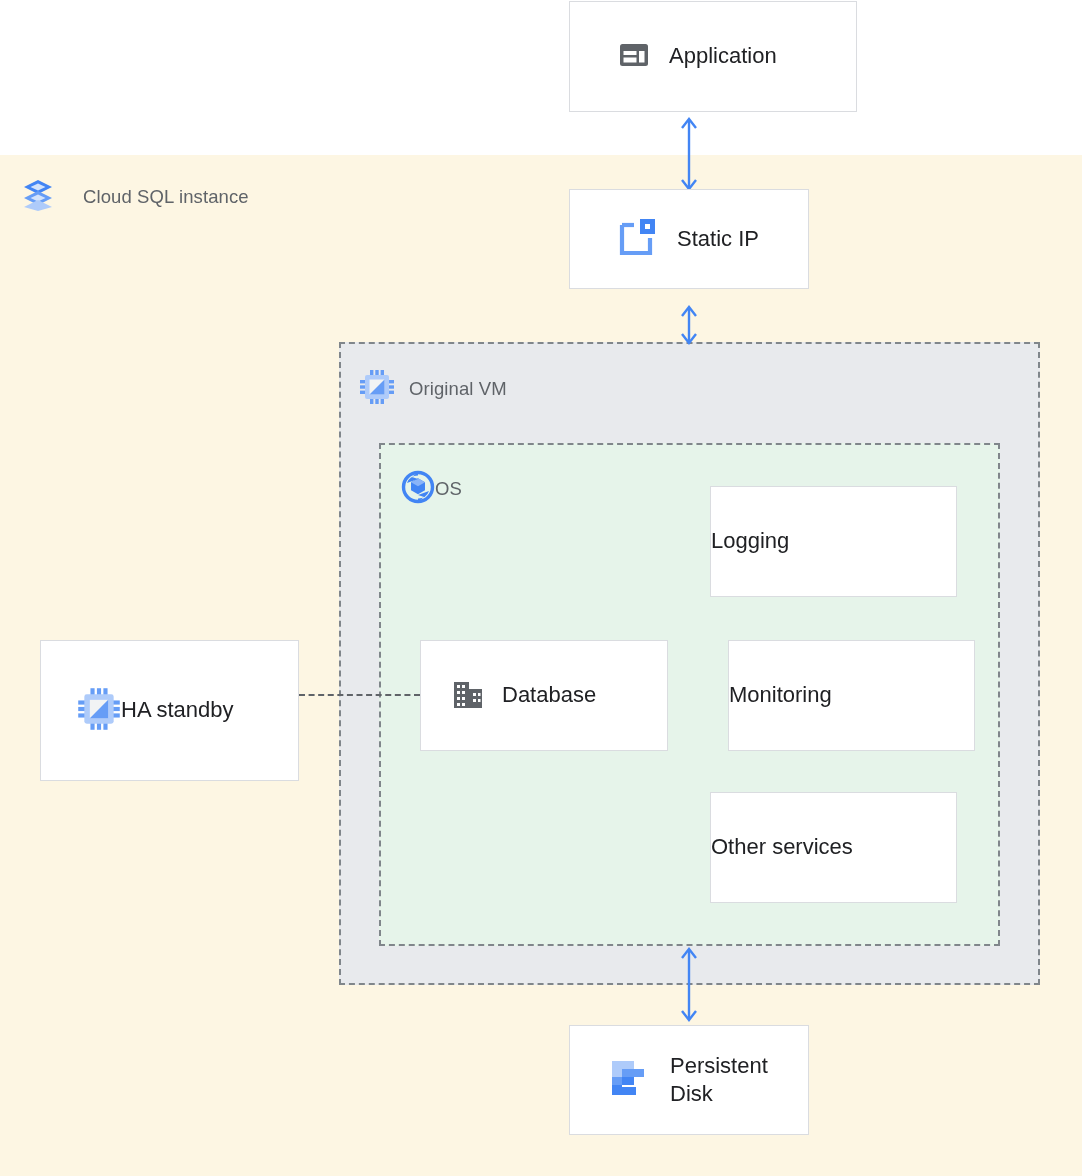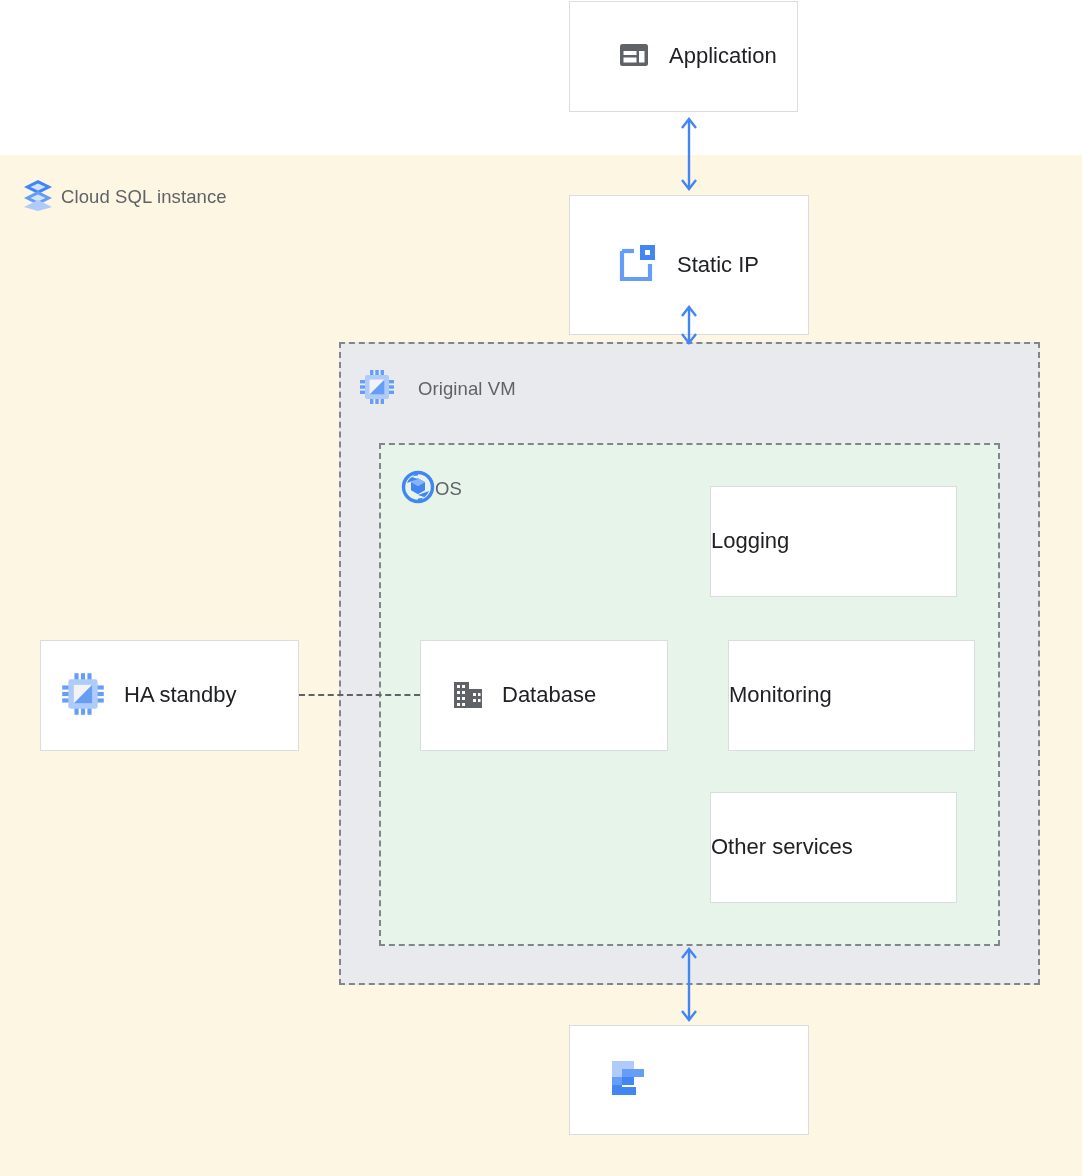--- a/index.html
+++ b/index.html
@@ -27,21 +27,21 @@
     width: 1082px;
     height: 1021px;
     background: #fdf6e3;
   }
   .cloudsql-label {
     position: absolute;
     left: 22px;
     top: 178px;
     display: flex;
     align-items: center;
-    gap: 7px;
+    gap: 29px;
   }
   .cloudsql-label .lbl-text {
     font-size: 18.5px;
     color: #5f6368;
     letter-spacing: 0.1px;
   }
 
   
   .vm-container {
     position: absolute;
@@ -52,21 +52,21 @@
     background: #e8eaed;
     border: 2px dashed #80868b;
     box-sizing: border-box;
   }
   .vm-label {
     position: absolute;
     left: 359px;
     top: 369px;
     display: flex;
     align-items: center;
-    gap: 23px;
+    gap: 14px;
   }
   .vm-label .lbl-text {
     font-size: 18.5px;
     color: #5f6368;
     letter-spacing: 0.1px;
   }
 
   
   .os-container {
     position: absolute;
@@ -106,27 +106,27 @@
     font-size: 22px;
     color: #202124;
     line-height: 1.28;
   }
   .node.with-icon {
     padding-left: 48px;
     gap: 19px;
   }
 
   
-  .node-application   { left: 569px; top:   1px; width: 229px; height: 111px; }
-  .node-staticip      { left: 569px; top: 195px; width: 240px; height: 140px; }
+  .node-application   { left: 569px; top:   1px; width: 288px; height: 111px; }
+  .node-staticip      { left: 569px; top: 189px; width: 240px; height: 100px; }
   .node-logging       { left: 710px; top: 486px; width: 247px; height: 111px; }
   .node-monitoring    { left: 728px; top: 640px; width: 247px; height: 111px; }
   .node-otherservices { left: 710px; top: 792px; width: 247px; height: 111px; }
   .node-database      { left: 420px; top: 640px; width: 248px; height: 111px; padding-left: 30px; gap: 17px; }
-  .node-hastandby     { left:  40px; top: 640px; width: 259px; height: 111px; padding-left: 20px; gap: 19px; }
+  .node-hastandby     { left:  40px; top: 640px; width: 259px; height: 141px; padding-left: 36px; }
   .node-persistentdisk{ left: 569px; top: 1025px; width: 240px; height: 110px; padding-left: 40px; gap: 22px; }
   .node-persistentdisk .node-text { line-height: 1.26; }
 
   
   .conn { position: absolute; }
   .conn svg { display: block; }
 
   
   .dashed-conn {
     position: absolute;
@@ -318,15 +318,19 @@
         <rect x="2" y="3" width="22" height="8" fill="#aecbfa"></rect>
         <rect x="2" y="11" width="10" height="8" fill="#aecbfa"></rect>
         <rect x="12" y="11" width="22" height="8" fill="#669df6"></rect>
         <rect x="2" y="19" width="22" height="8" fill="#669df6"></rect>
         <rect x="2" y="27" width="10" height="9" fill="#4285f4"></rect>
         <rect x="12" y="19" width="12" height="8" fill="#4285f4"></rect>
         <rect x="12" y="27" width="22" height="0" fill="#4285f4"></rect>
         <rect x="2" y="29" width="24" height="8" fill="#4285f4"></rect>
       </svg>
     </span>
+    <span class="node-text">
+      <span>Persistent</span><br>
+      <span>Disk</span>
+    </span>
   </div>
 
 </div>
 
 </body></html>

